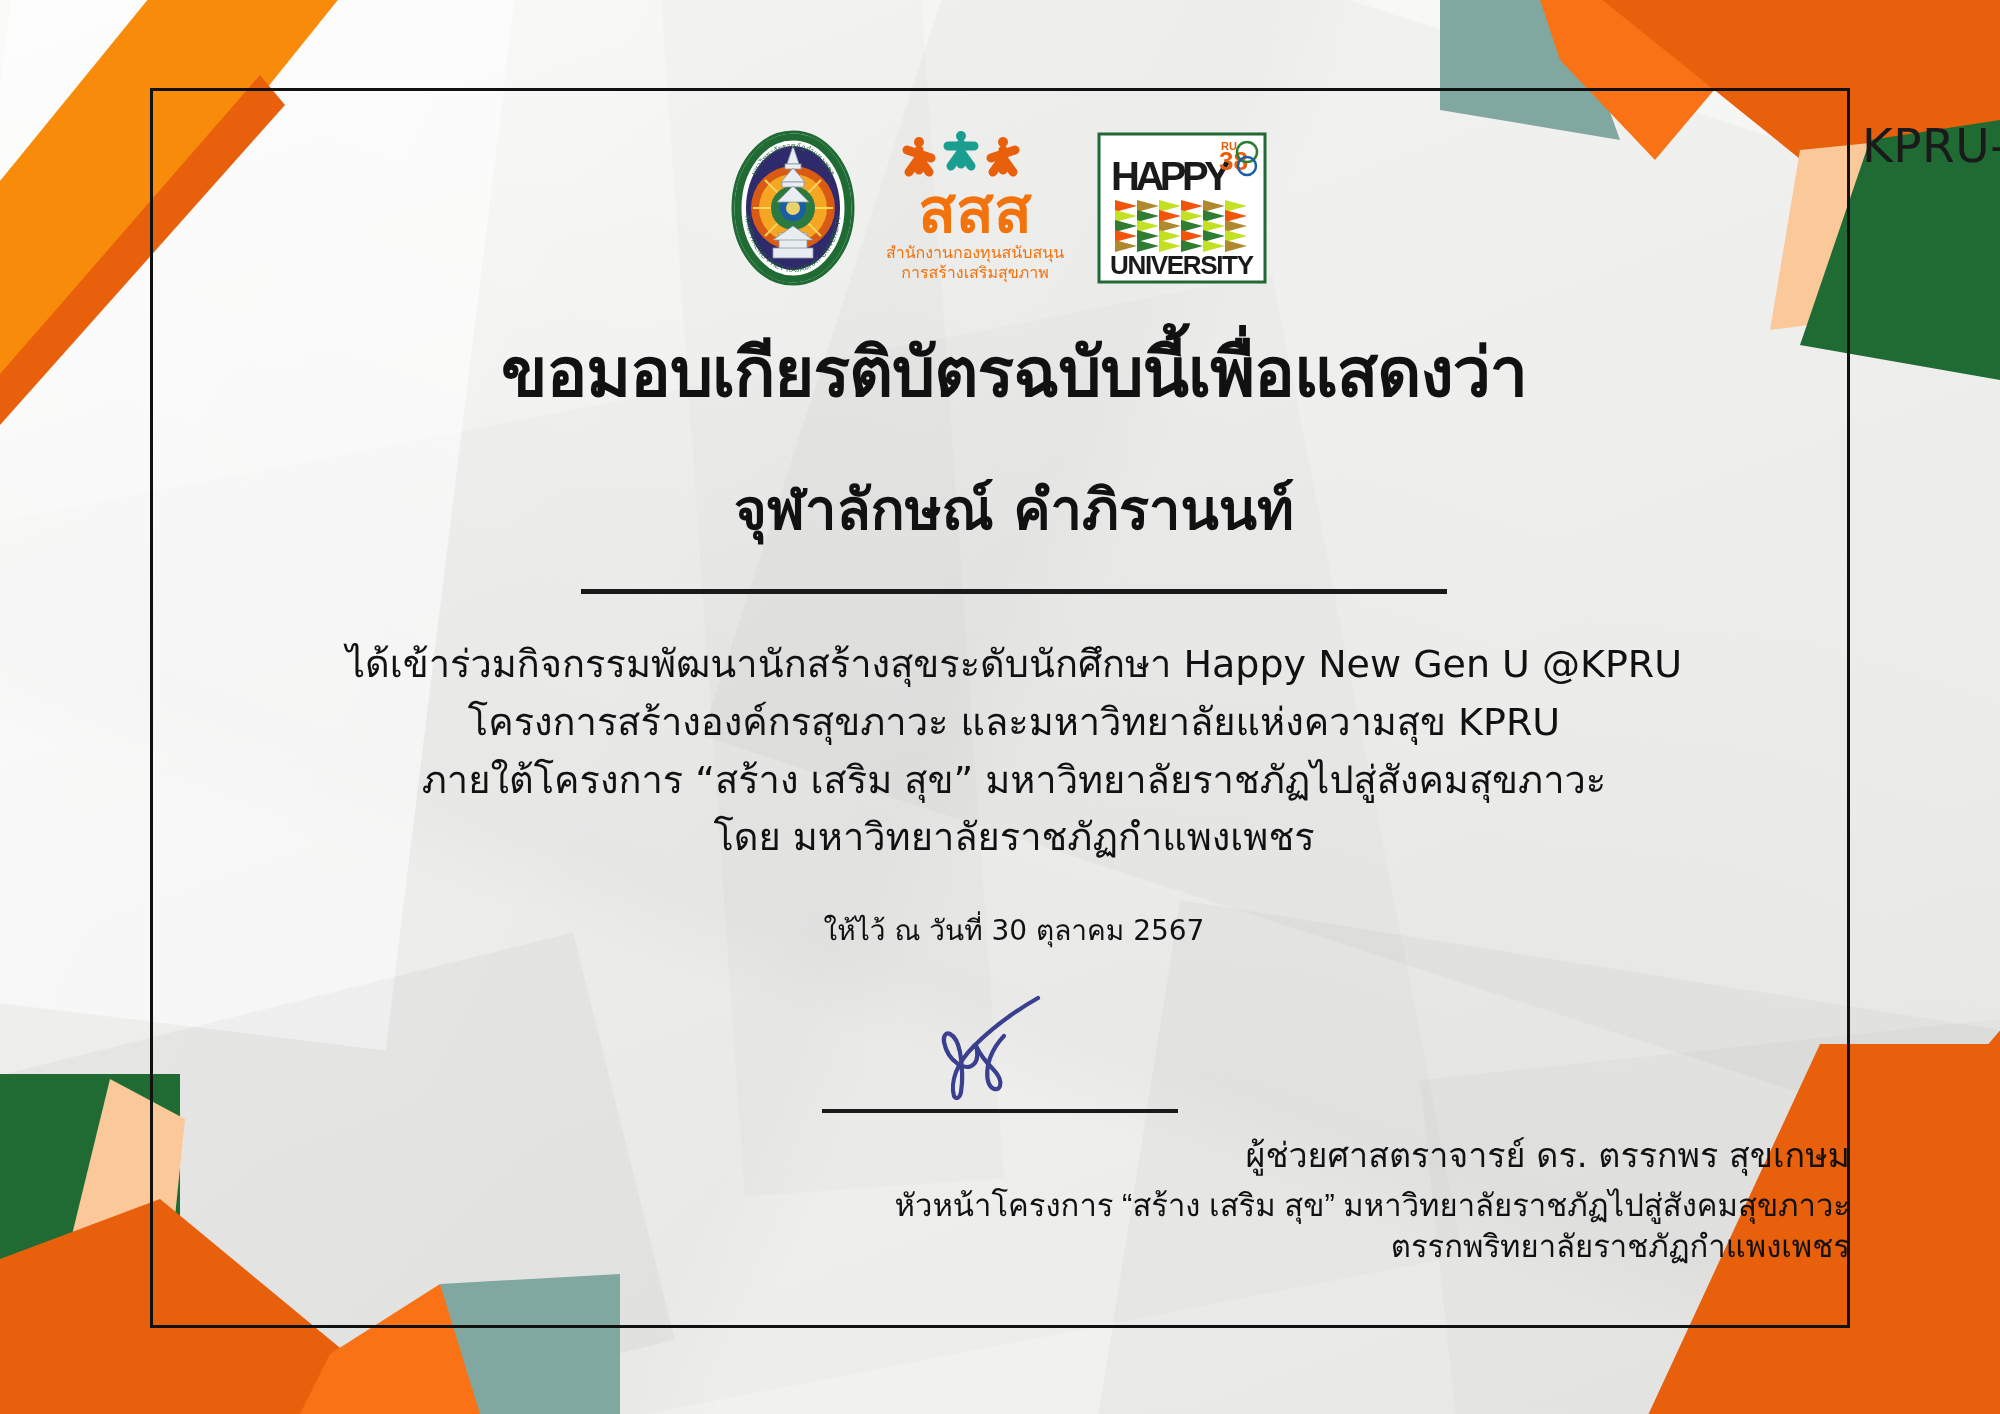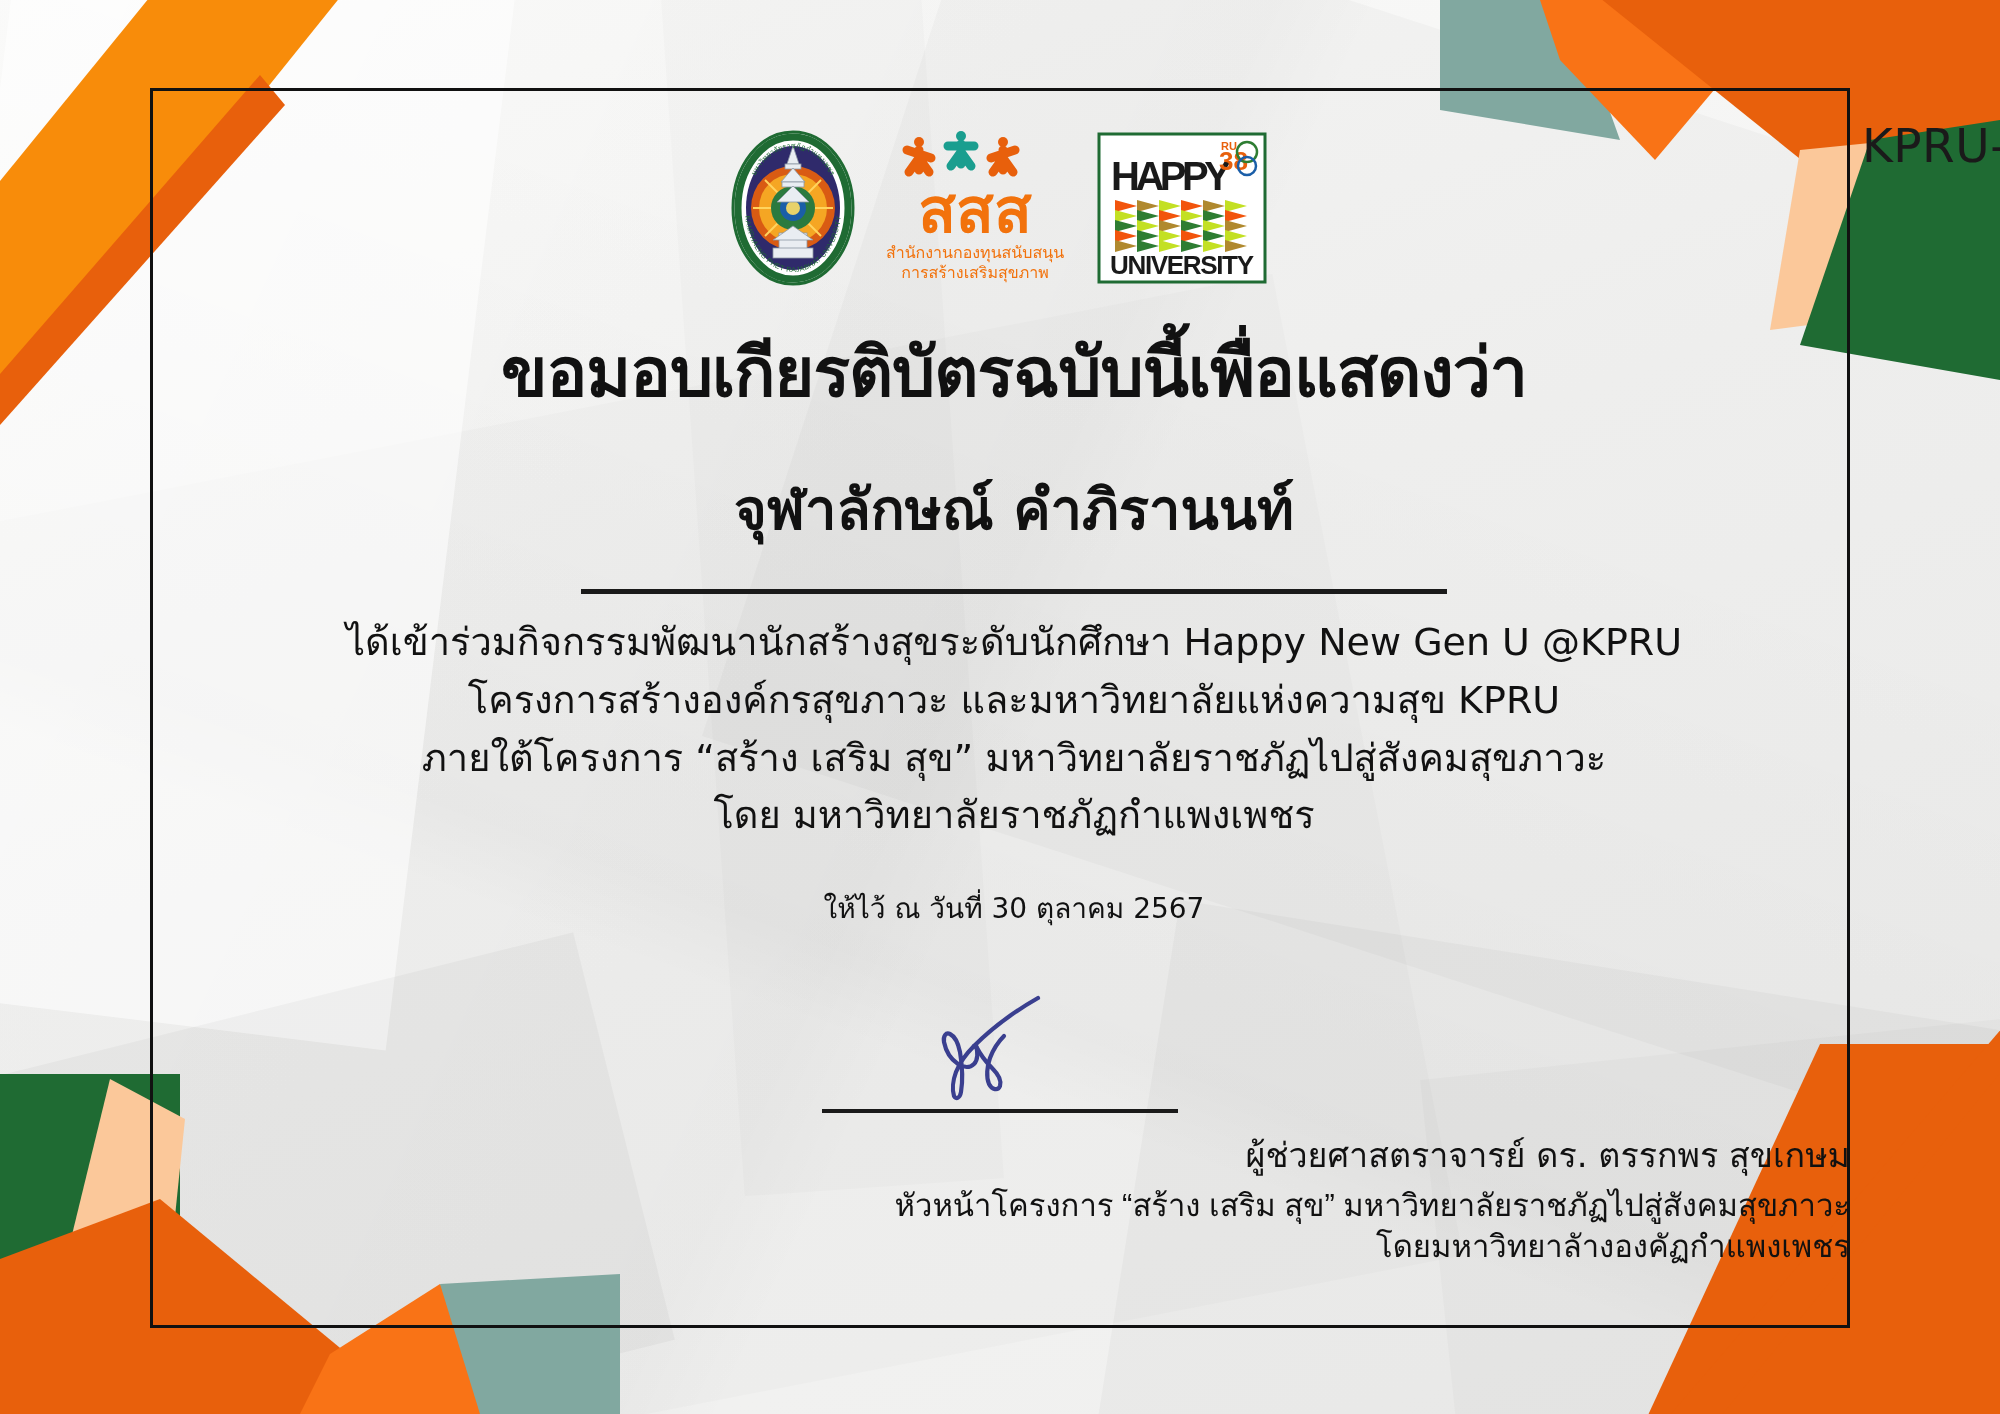--- a/index.html
+++ b/index.html
@@ -144,21 +144,21 @@
   }
 
   #name-rule {
     width: 866px;
     height: 5px;
     background: #1a1a1a;
     margin: 44px auto 0;
   }
 
   #body-text {
-    margin-top: 20px;
+    margin-top: 42px;
     font-size: 38px;
     line-height: 1.52;
   }
   #body-text .body-line { display: block; white-space: nowrap; }
 
   #award-date {
     margin-top: 44px;
     font-size: 28px;
     line-height: 1.4;
   }
@@ -405,17 +405,17 @@
         </g>
       </svg>
     </div>
 
     <div id="signature-rule"></div>
 
     <div id="signer-name">ผู้ช่วยศาสตราจารย์ ดร. ตรรกพร สุขเกษม</div>
 
     <div id="signer-role">
       <span class="role-line">หัวหน้าโครงการ “สร้าง เสริม สุข” มหาวิทยาลัยราชภัฏไปสู่สังคมสุขภาวะ</span>
-      <span class="role-line">โดยมหาวิทยาลัางองคัฏกำแพงเพชร</span>
+      <span class="role-line">ตรรกพริทยาลัยราชภัฏกำแพงเพชร</span>
     </div>
   </div>
 
 </div>
 
 </body></html>

